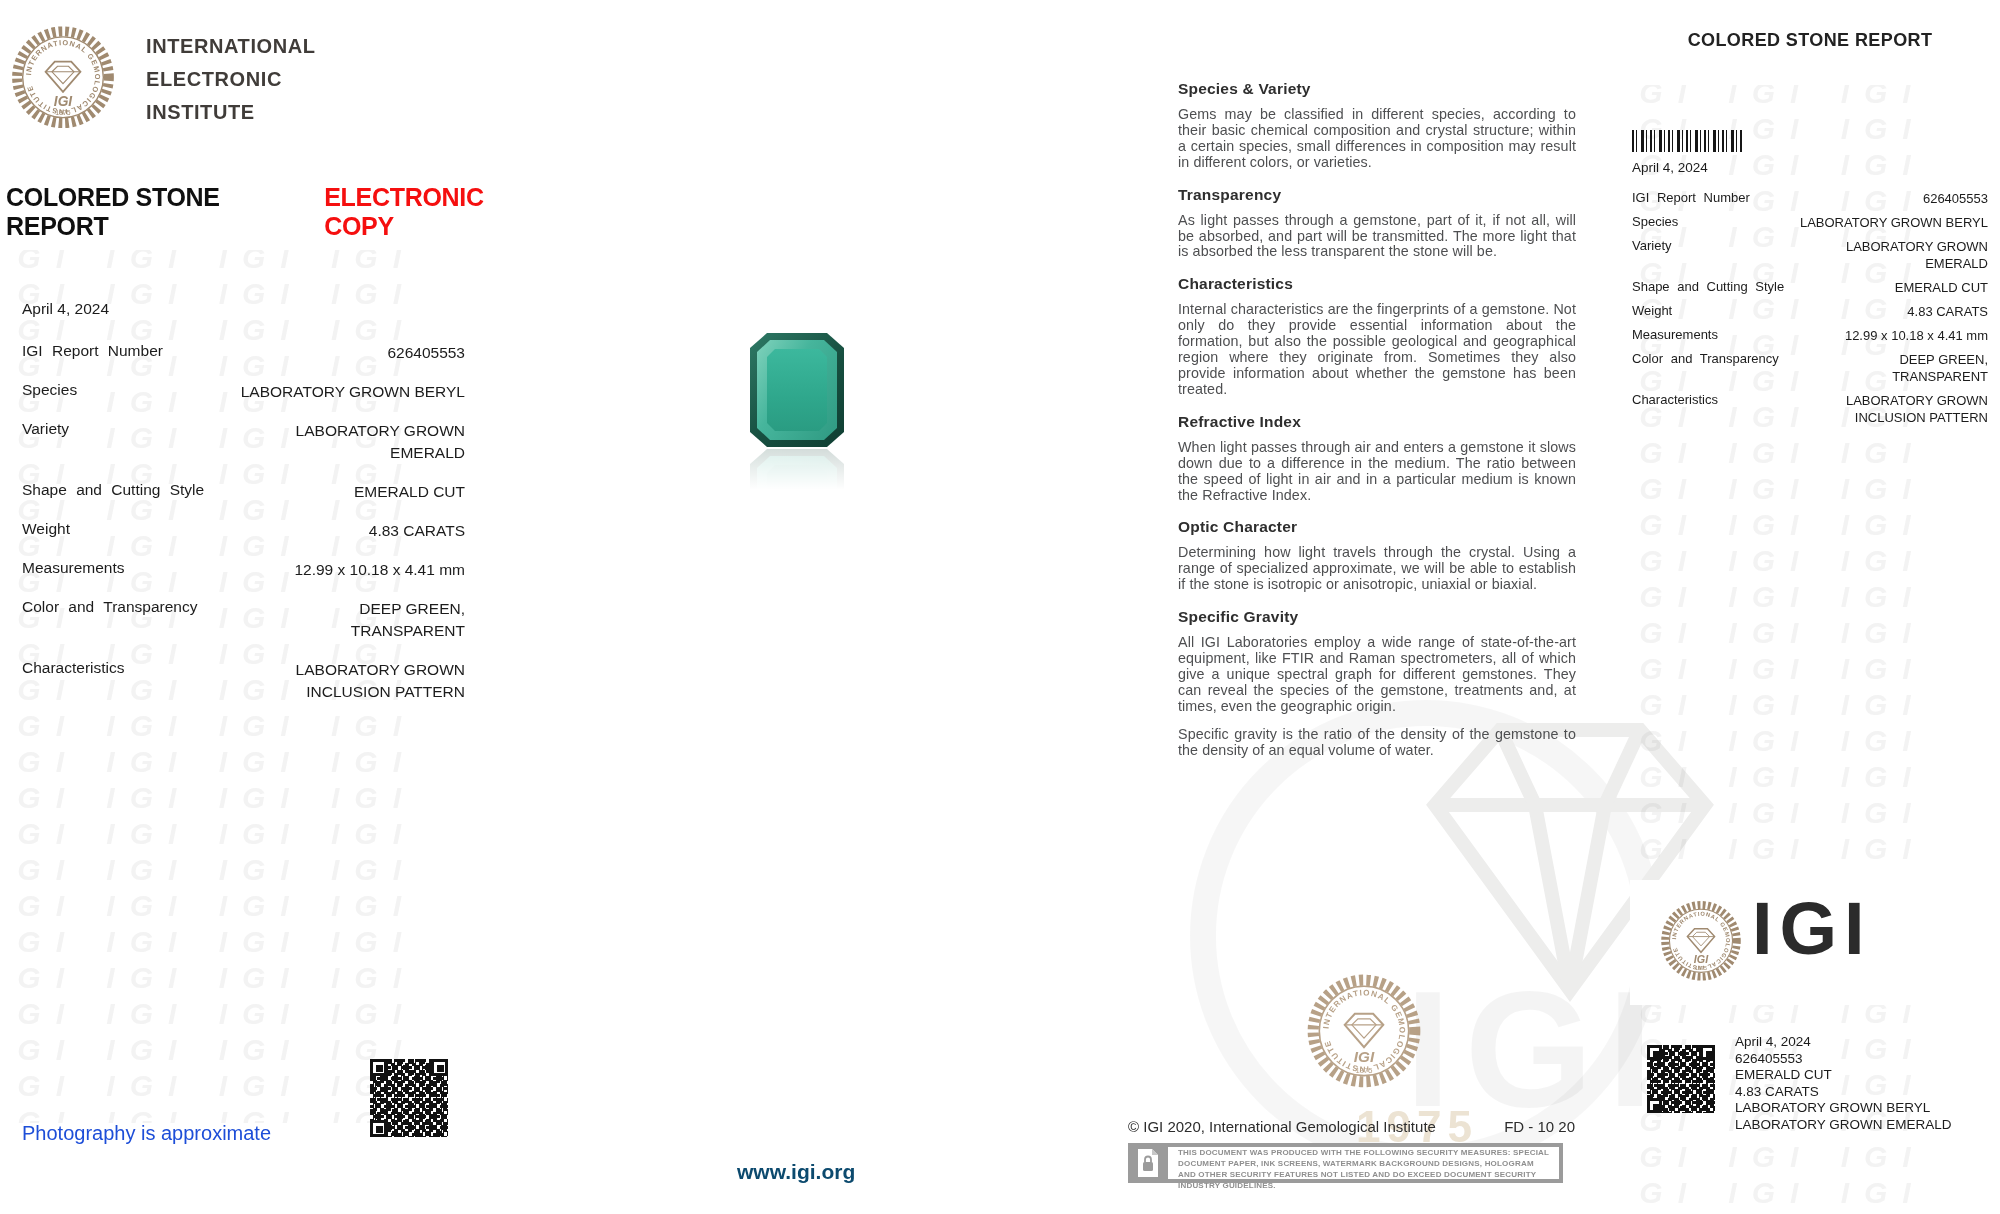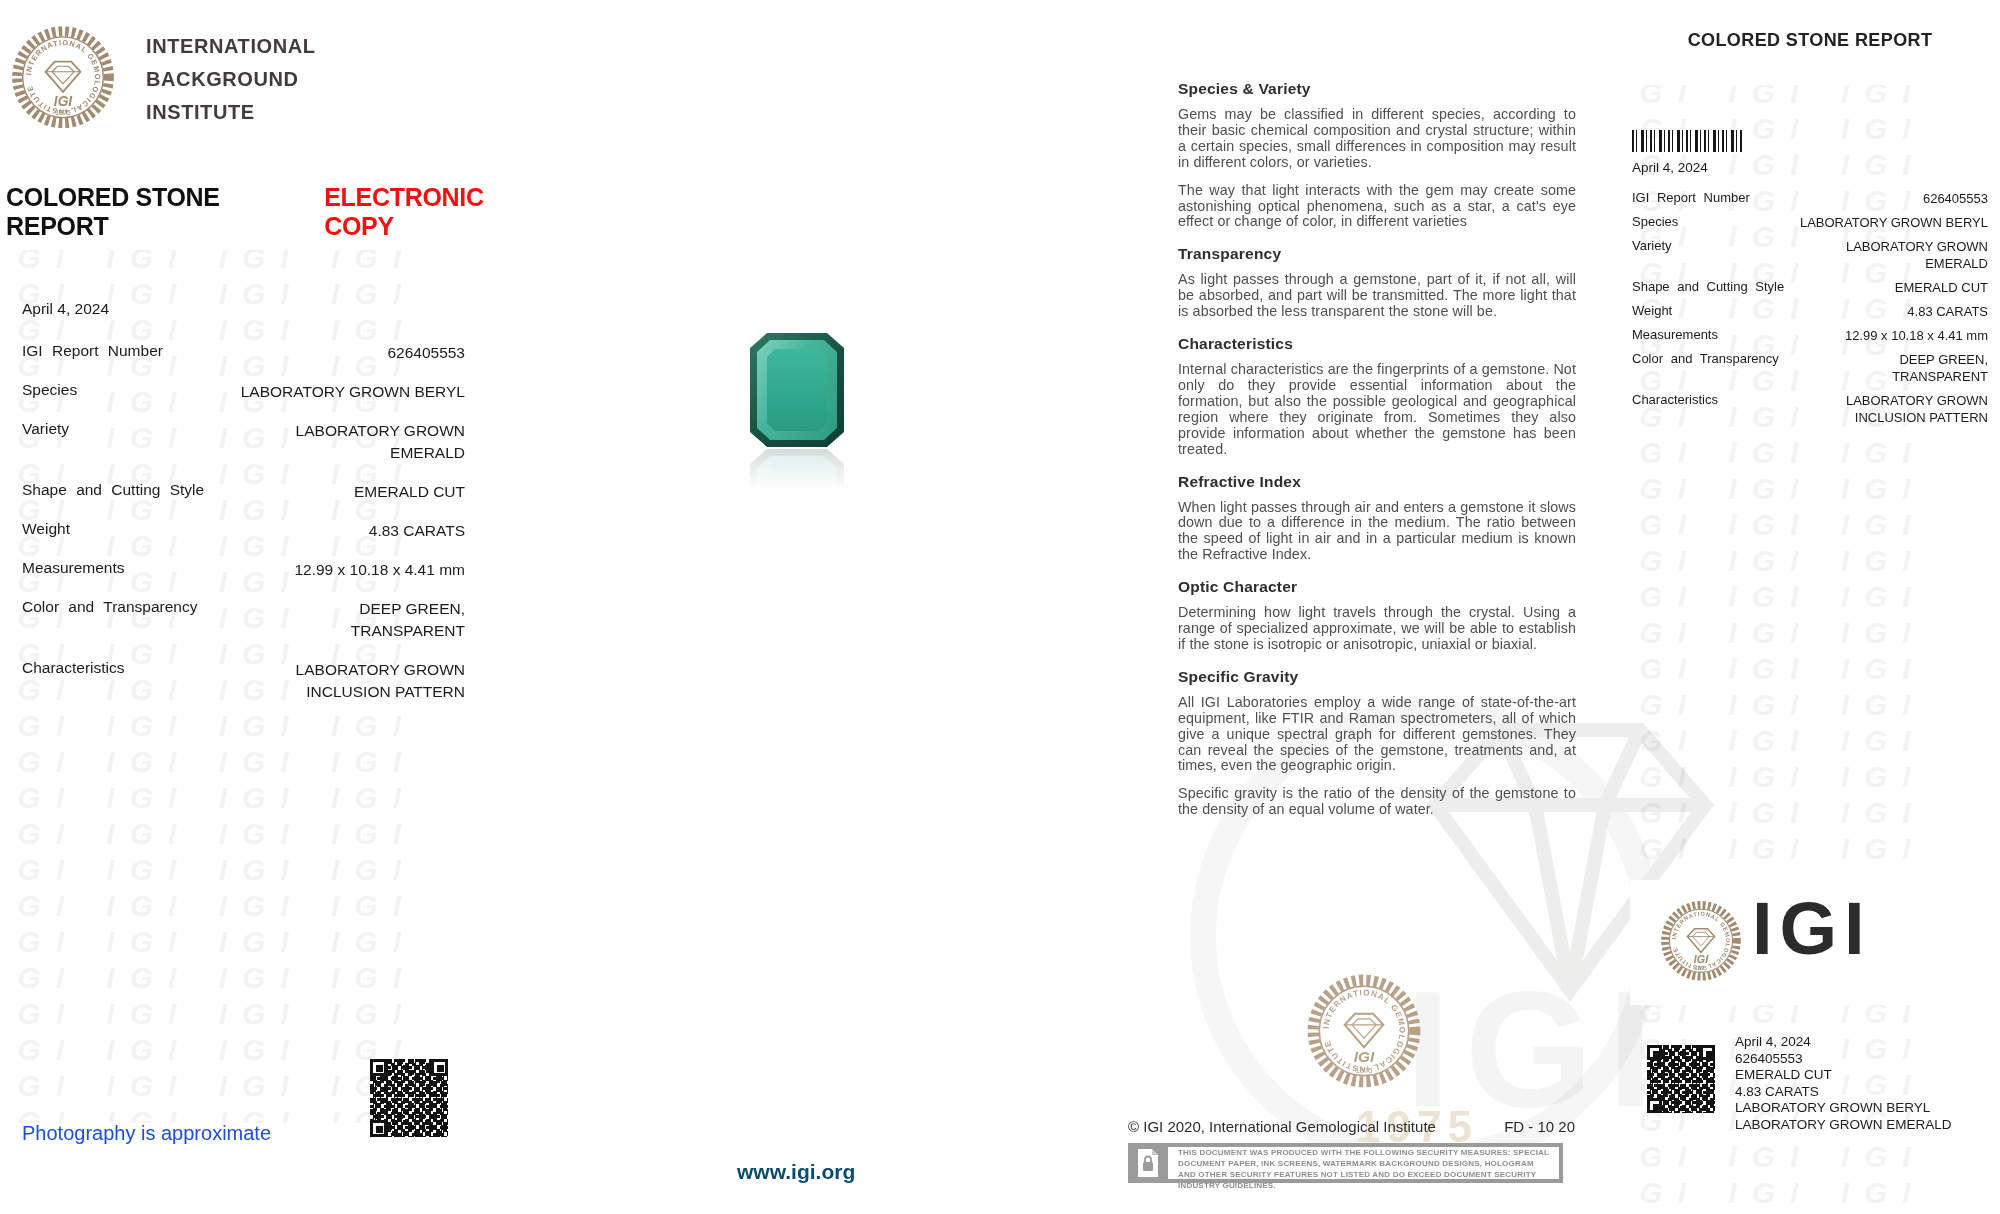--- a/index.html
+++ b/index.html
@@ -126,21 +126,21 @@
       <path d="M41,56 L51,45 L69,45 L79,56 L60,78 Z"></path>
       <path d="M48,56 L54,50 L66,50 L72,56 L60,69 Z" stroke-width="1.2"></path>
       <path d="M41,56 L79,56" stroke-width="1.2"></path>
     </g>
     <text x="60" y="93" text-anchor="middle" font-size="15" font-weight="800" font-style="italic" fill="#a08a70">IGI</text>
     <text x="60" y="103" text-anchor="middle" font-size="7.5" fill="#a08a70">1975</text>
   </svg>
 
   <div class="brand-words">
     <div>INTERNATIONAL</div>
-    <div>BACKGROUND</div>
+    <div>ELECTRONIC</div>
     <div>INSTITUTE</div>
   </div>
 
   <div class="title-row">
     <span class="title-main">COLORED STONE REPORT</span>
     <span class="title-copy">ELECTRONIC COPY</span>
   </div>
 
   <div class="wm left-panel">
     <div class="wm-fill">IGI  IGI  IGI  IGI  IGI  IGI  IGI  IGI  IGI  IGI  IGI  IGI  IGI  IGI  IGI  IGI  IGI  IGI  IGI  IGI  IGI  IGI  IGI  IGI  IGI  IGI  IGI  IGI  IGI  IGI  IGI  IGI  IGI  IGI  IGI  IGI  IGI  IGI  IGI  IGI  IGI  IGI  IGI  IGI  IGI  IGI  IGI  IGI  IGI  IGI  IGI  IGI  IGI  IGI  IGI  IGI  IGI  IGI  IGI  IGI  IGI  IGI  IGI  IGI  IGI  IGI  IGI  IGI  IGI  IGI  IGI  IGI  IGI  IGI  IGI  IGI  IGI  IGI  IGI  IGI  IGI  IGI  IGI  IGI  IGI  IGI  IGI  IGI  IGI  IGI  IGI  IGI  IGI  IGI  IGI  IGI  IGI  IGI  IGI  IGI  IGI  IGI  IGI  IGI  IGI  IGI  IGI  IGI  IGI  IGI  IGI  IGI  IGI  IGI  IGI  IGI  IGI  IGI  IGI  IGI  IGI  IGI  IGI  IGI  IGI  IGI  IGI  IGI  IGI  IGI  IGI  IGI  IGI  IGI  IGI  IGI  IGI  IGI  IGI  IGI  IGI  IGI  IGI  IGI  IGI  IGI  IGI  IGI  IGI  IGI  IGI  IGI  IGI  IGI  IGI  IGI  IGI  IGI  IGI  IGI  IGI  IGI  IGI  IGI  IGI  IGI  IGI  IGI  IGI  IGI  IGI  IGI  IGI  IGI  IGI  IGI  IGI  IGI  IGI  IGI  IGI  IGI  IGI  IGI  IGI  IGI  IGI  IGI  IGI  IGI  IGI  IGI  IGI  IGI  IGI  IGI  IGI  IGI  IGI  IGI  IGI  IGI  IGI  IGI  IGI  IGI  IGI  IGI  IGI  IGI  IGI  IGI  IGI  IGI  IGI  IGI  IGI  IGI  IGI  IGI  IGI  IGI  IGI  IGI  IGI  IGI  IGI  IGI  IGI  IGI  IGI  IGI  IGI  IGI  IGI  IGI  IGI  IGI  IGI  IGI  IGI  IGI  IGI  IGI  IGI  IGI  IGI  IGI  IGI  IGI  IGI  IGI  IGI  IGI  IGI  IGI  IGI  IGI  IGI  IGI  IGI  IGI  IGI  IGI  IGI  IGI  IGI  IGI  IGI  IGI  IGI  IGI  IGI  IGI  IGI  IGI  IGI  IGI  IGI  IGI  IGI  IGI  IGI  IGI  IGI  IGI  IGI  IGI  IGI  IGI  IGI  IGI  IGI  IGI  IGI  IGI  IGI  IGI  IGI  IGI  IGI  IGI  IGI  IGI  IGI  IGI  IGI  IGI  IGI  IGI  IGI  IGI  IGI  IGI  IGI  IGI  IGI  IGI  IGI  IGI  IGI  IGI  IGI  IGI  IGI  IGI  IGI  IGI  IGI  IGI  IGI  IGI  IGI  IGI  IGI  IGI  IGI  IGI  IGI  IGI  IGI  IGI  IGI  IGI  IGI  IGI  IGI  IGI  IGI  IGI  IGI  IGI  IGI  IGI  IGI  IGI  IGI  IGI  IGI  IGI  IGI  IGI  IGI  IGI  IGI  IGI  IGI  IGI  IGI  IGI  IGI  IGI  IGI  IGI  IGI  IGI  IGI  IGI  IGI  IGI  IGI  IGI  IGI  IGI  IGI  IGI  IGI  IGI  IGI  IGI  IGI  IGI  IGI  IGI  IGI  IGI  IGI  IGI  IGI  IGI  IGI  IGI  IGI  IGI  IGI  IGI  IGI  IGI  IGI  IGI  IGI  IGI  IGI  IGI  IGI  IGI  IGI  IGI  IGI  IGI  IGI  IGI  IGI  IGI  IGI  IGI  IGI  IGI  IGI  IGI  IGI  IGI  IGI  IGI  IGI  IGI  IGI  IGI  IGI  IGI  IGI  IGI  IGI  IGI  IGI  IGI  IGI  IGI  IGI  IGI  IGI  IGI  IGI  IGI  IGI  IGI  IGI  IGI  IGI  IGI  IGI  IGI  IGI  IGI  IGI  IGI  IGI  IGI  IGI  IGI  IGI  IGI  IGI  IGI  IGI  IGI  IGI  IGI  IGI  IGI  IGI  IGI  IGI  IGI  IGI  IGI  IGI  IGI  IGI  IGI  IGI  IGI  IGI  IGI  IGI  IGI  IGI  IGI  IGI  IGI  IGI  IGI  IGI  IGI  IGI  IGI  IGI  IGI  IGI  IGI  IGI  IGI  IGI  IGI  IGI  IGI  IGI  IGI  IGI  IGI  IGI  IGI  IGI  IGI  IGI  IGI  IGI  IGI  IGI  IGI  IGI  IGI  IGI  IGI  IGI  IGI  IGI  IGI  IGI  IGI  IGI  IGI  IGI  IGI  IGI  IGI  IGI  IGI  IGI  IGI  IGI  IGI  IGI  IGI  IGI  IGI  IGI  IGI  IGI  IGI  IGI  IGI  IGI  IGI  IGI  IGI  IGI  IGI  IGI  IGI  IGI  IGI  IGI  IGI  IGI  IGI  IGI  IGI  IGI  IGI  IGI  IGI  IGI  IGI  IGI  IGI  IGI  IGI  IGI  IGI  IGI  IGI  IGI  IGI  IGI  IGI  IGI  IGI  IGI  IGI  IGI  IGI  IGI  IGI  IGI  IGI  IGI  IGI  IGI  IGI  IGI  IGI  IGI  IGI  IGI  IGI  IGI  IGI  IGI  IGI  IGI  IGI  IGI  IGI  IGI  IGI  IGI  IGI  IGI  IGI  IGI  IGI  IGI  IGI  IGI  IGI  IGI  IGI  IGI  IGI  IGI  IGI  IGI  IGI  IGI  IGI  IGI  IGI  IGI  IGI  IGI  IGI  IGI  IGI  IGI  IGI  IGI  IGI  IGI  IGI  IGI  IGI  IGI  IGI  IGI  IGI  IGI  IGI  IGI  IGI  IGI  IGI  IGI  IGI  IGI  IGI  IGI  IGI  IGI  IGI  IGI  IGI  IGI  IGI  IGI  IGI  IGI  IGI  IGI  IGI  IGI  IGI  IGI  IGI  IGI  IGI  IGI  IGI  IGI  IGI  </div>
@@ -229,21 +229,20 @@
       <path d="M48,56 L54,50 L66,50 L72,56 L60,69 Z" stroke-width="1.2"></path>
       <path d="M41,56 L79,56" stroke-width="1.2"></path>
     </g>
     <text x="60" y="93" text-anchor="middle" font-size="15" font-weight="800" font-style="italic" fill="#b49c81">IGI</text>
     <text x="60" y="103" text-anchor="middle" font-size="7.5" fill="#b49c81">1975</text>
   </svg>
 
   <div class="mid-col">
     <div class="sec-h">Species &amp; Variety</div>
     <p class="sec-p">Gems may be classified in different species, according to their basic chemical composition and crystal structure; within a certain species, small differences in composition may result in different colors, or varieties.</p>
-    <p class="sec-p">The way that light interacts with the gem may create some astonishing optical phenomena, such as a star, a cat's eye effect or change of color, in different varieties</p>
 
     <div class="sec-h">Transparency</div>
     <p class="sec-p">As light passes through a gemstone, part of it, if not all, will be absorbed, and part will be transmitted. The more light that is absorbed the less transparent the stone will be.</p>
 
     <div class="sec-h">Characteristics</div>
     <p class="sec-p">Internal characteristics are the fingerprints of a gemstone. Not only do they provide essential information about the formation, but also the possible geological and geographical region where they originate from. Sometimes they also provide information about whether the gemstone has been treated.</p>
 
     <div class="sec-h">Refractive Index</div>
     <p class="sec-p">When light passes through air and enters  a gemstone it slows down due to a difference in the medium. The ratio between the speed of light in air and in a particular medium is known the Refractive Index.</p>
 

